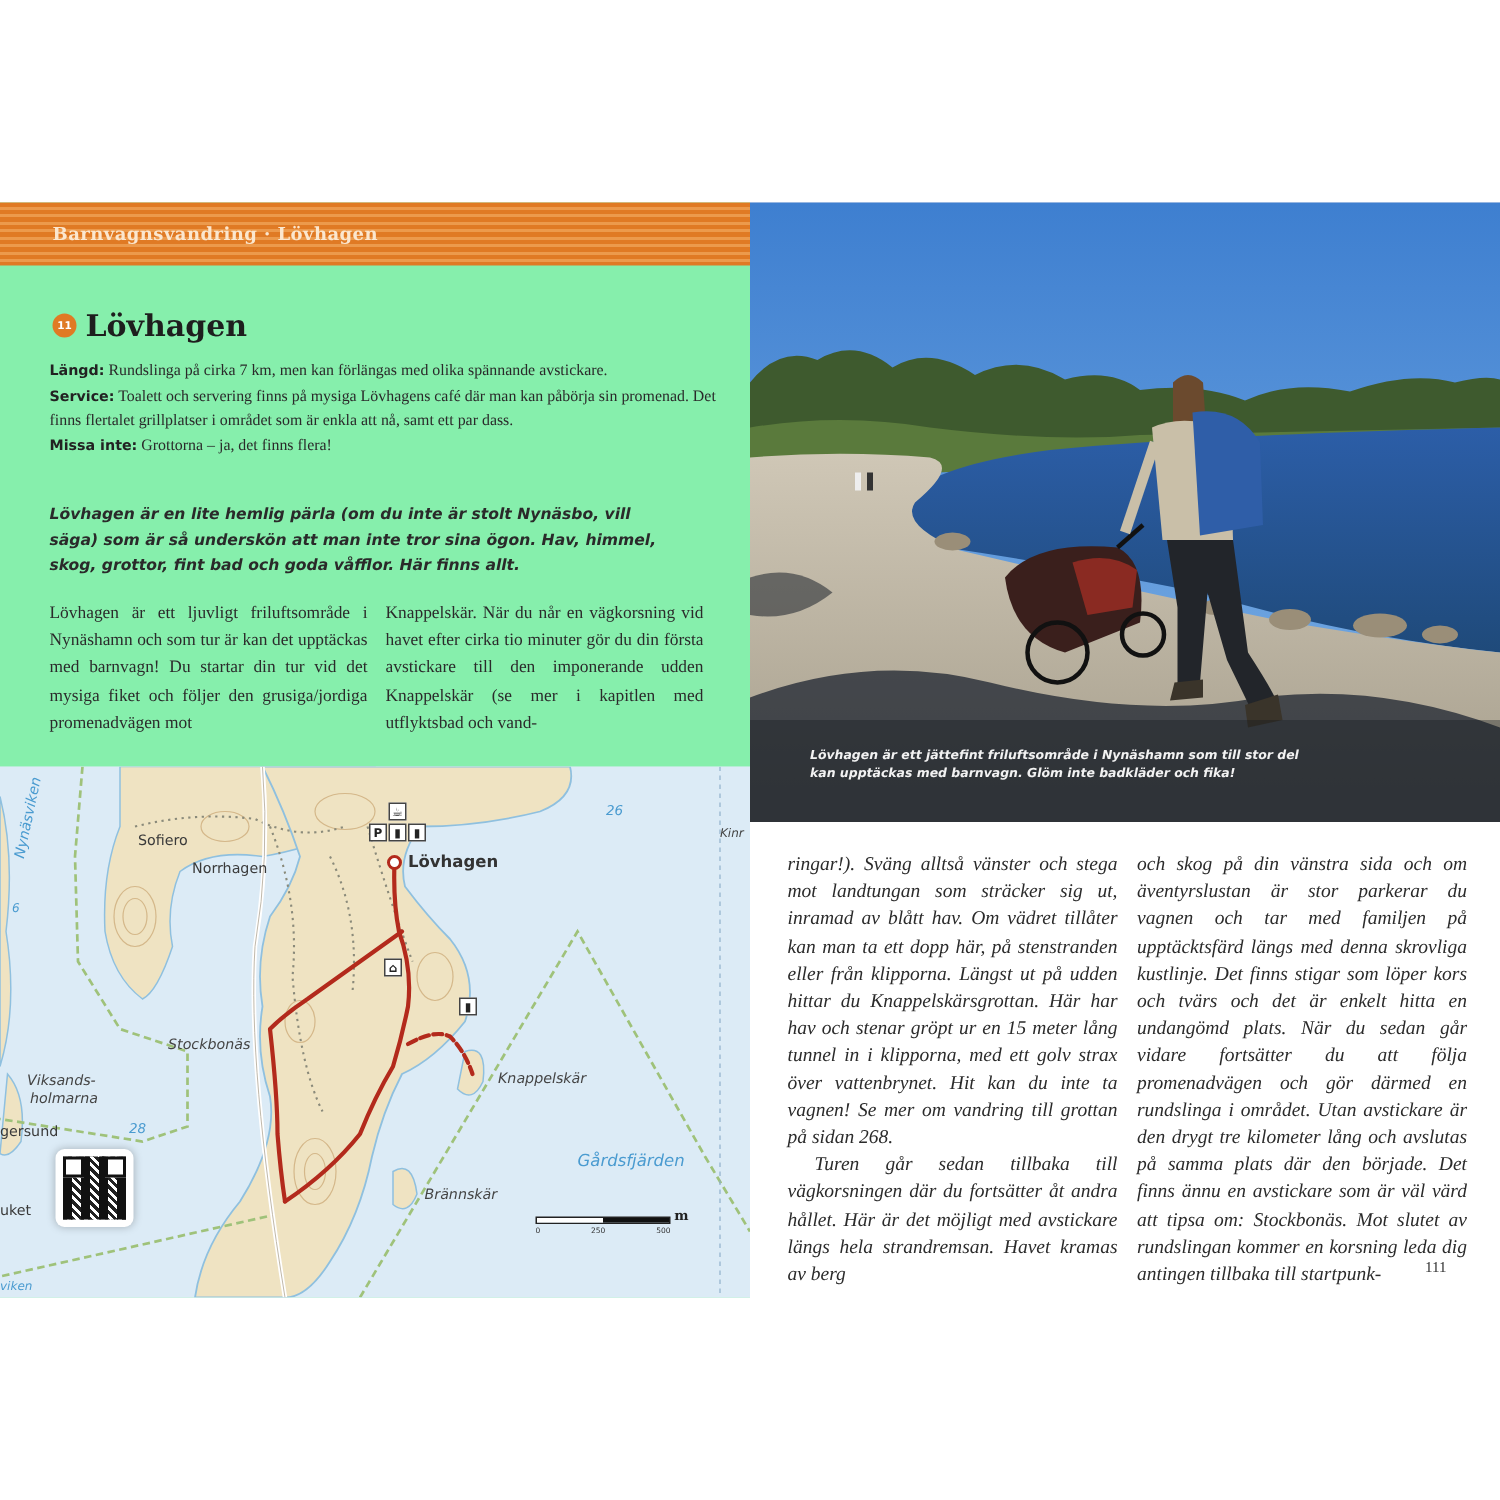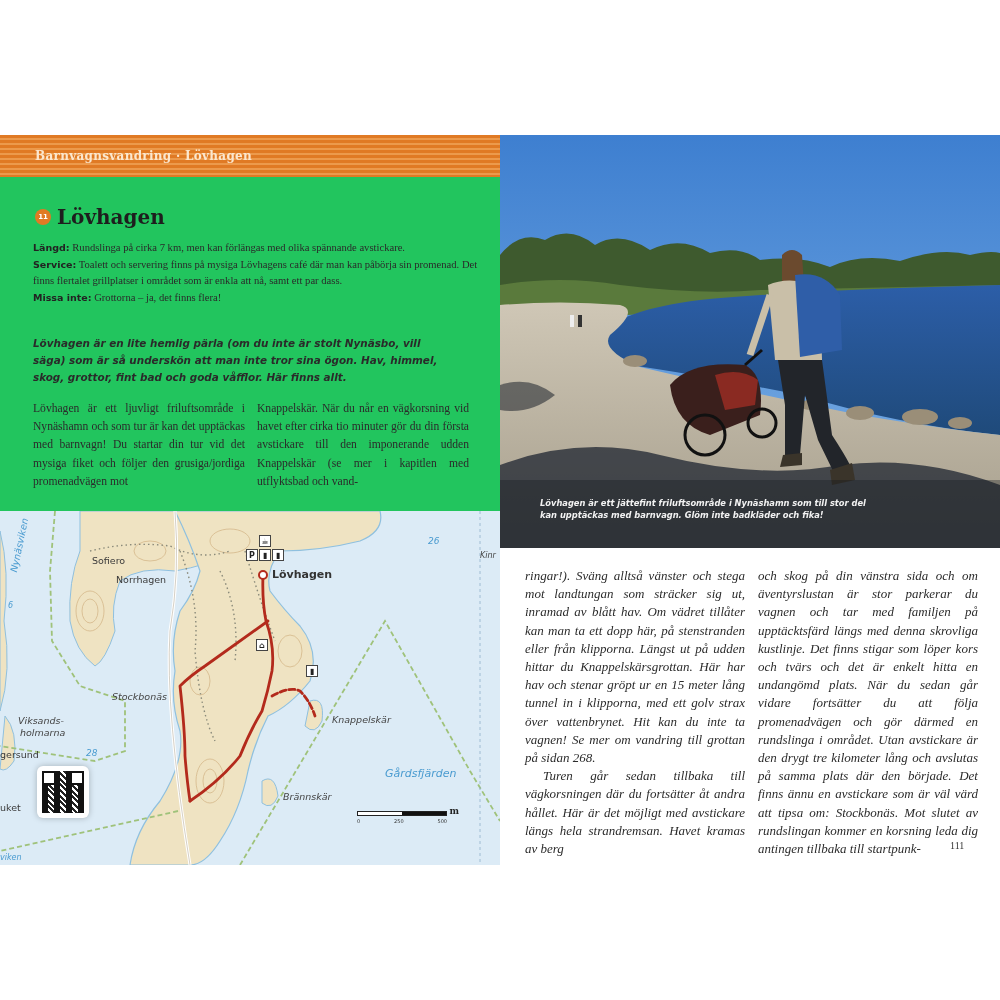--- a/index.html
+++ b/index.html
@@ -2,21 +2,21 @@
 <html><head>
 <meta charset="utf-8">
 <style>
   * { box-sizing: border-box; margin: 0; padding: 0; }
   html, body { width: 1000px; height: 1000px; background: #ffffff; overflow: hidden; }
   body { position: relative; font-family: "Liberation Serif", serif; color: #2a2a2a; }
 
   .spread { position: absolute; left: 0; top: 135px; width: 1000px; height: 730px; }
 
   
-  .left-page { position: absolute; left: 0; top: 0; width: 500px; height: 730px; background: #22c55e; }
+  .left-page { position: absolute; left: 0; top: 0; width: 500px; height: 730px; background: #86efac; }
   .header-band {
     position: absolute; left: 0; top: 0; width: 500px; height: 42px;
     background: repeating-linear-gradient(180deg, #e07a24 0px, #e07a24 3px, #ec9a4c 3px, #ec9a4c 5px);
   }
   .header-band .label {
     position: absolute; left: 35px; top: 14px; color: #fbe7cf;
     font-family: "DejaVu Serif", serif; font-size: 12px; font-weight: bold; letter-spacing: 0.3px;
   }
   .title-row { position: absolute; left: 35px; top: 70px; display: flex; align-items: center; }
   .num-badge {
@@ -167,32 +167,32 @@
           <path d="M263 64 Q262 90 266 110 Q275 135 272 160 Q268 180 262 200 Q250 220 240 245 Q220 270 190 290"></path>
           <path d="M268 110 Q240 130 205 155 Q190 165 180 175 Q185 220 185 245 Q187 270 190 290"></path>
           <path d="M272 185 Q290 175 300 180 Q310 190 315 205" stroke-dasharray="6 3"></path>
         </g>
         <circle cx="263" cy="64" r="4" fill="#fff" stroke="#b32a1c" stroke-width="2"></circle>
       </svg>
 
       <span class="map-label water" style="left:8px; top:60px; transform:rotate(-78deg); transform-origin:left top;">Nynäsviken</span>
       <span class="map-label water" style="left:8px; top:90px; font-size:8px;">6</span>
       <span class="map-label" style="left:92px; top:44px;">Sofiero</span>
-      <span class="map-label" style="left:116px; top:63px;">Norrhagen</span>
+      <span class="map-label" style="left:128px; top:63px;">Norrhagen</span>
       <span class="map-label place" style="left:272px; top:57px;">Lövhagen</span>
       <span class="map-label island" style="left:112px; top:180px;">Stockbonäs</span>
       <span class="map-label island" style="left:18px; top:204px;">Viksands-</span>
       <span class="map-label island" style="left:20px; top:216px;">holmarna</span>
       <span class="map-label" style="left:0px; top:238px;">gersund</span>
       <span class="map-label water" style="left:86px; top:237px; font-size:9px;">28</span>
       <span class="map-label" style="left:0px; top:291px;">uket</span>
       <span class="map-label island" style="left:332px; top:203px;">Knappelskär</span>
       <span class="map-label island" style="left:283px; top:280px;">Brännskär</span>
       <span class="map-label water" style="left:385px; top:256px; font-size:11px;">Gårdsfjärden</span>
-      <span class="map-label water" style="left:428px; top:25px; font-size:9px;">26</span>
+      <span class="map-label water" style="left:404px; top:25px; font-size:9px;">26</span>
       <span class="map-label island" style="left:480px; top:40px; font-size:8px;">Kinr</span>
       <span class="map-label water" style="left:0px; top:342px; font-size:8px;">viken</span>
 
       <span class="map-icon" style="left:259px; top:24px;">☕</span>
       <span class="map-icon" style="left:246px; top:38px;">P</span>
       <span class="map-icon" style="left:259px; top:38px;">▮</span>
       <span class="map-icon" style="left:272px; top:38px;">▮</span>
       <span class="map-icon" style="left:256px; top:128px;">⌂</span>
       <span class="map-icon" style="left:306px; top:154px;">▮</span>
 

